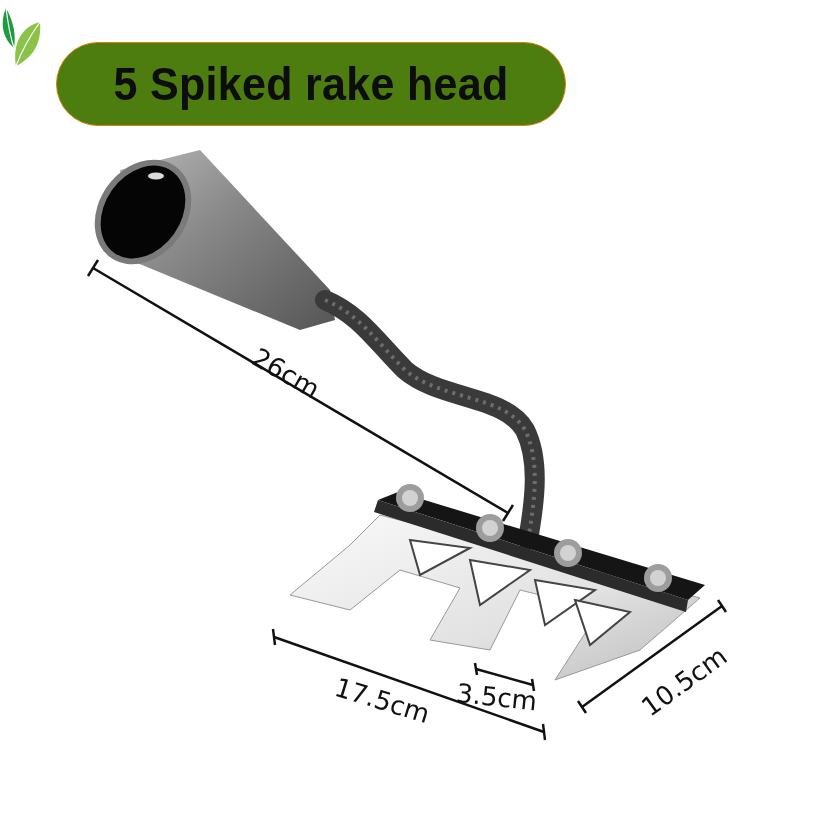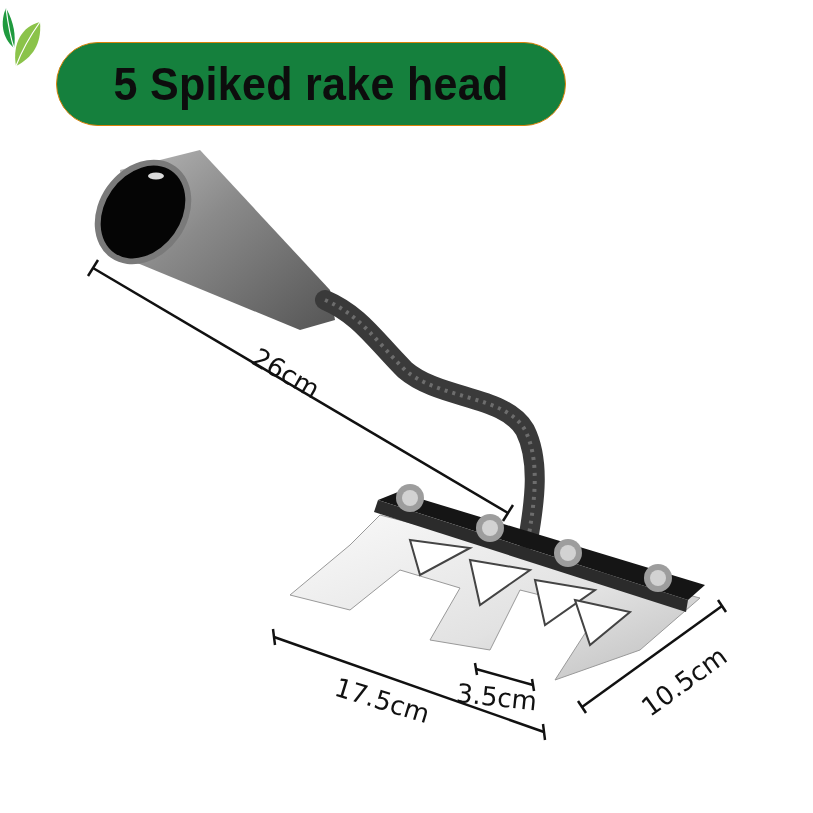--- a/index.html
+++ b/index.html
@@ -1,20 +1,20 @@
 <!DOCTYPE html>
 <html><head>
   <meta charset="utf-8">
   <style>
     html, body { margin: 0; padding: 0; background: #ffffff; }
     body { width: 813px; height: 813px; position: relative; overflow: hidden; font-family: "Liberation Sans", sans-serif; }
     .logo { position: absolute; left: 0; top: 4px; width: 48px; height: 68px; }
     .badge {
       position: absolute; left: 56px; top: 42px; width: 510px; height: 84px;
-      background: #15803d; border-radius: 42px;
+      background: #4d7c0f; border-radius: 42px;
       border: 1px solid #d9820a; box-sizing: border-box;
       display: flex; align-items: center; justify-content: center;
     }
     .badge-text {
       font-family: "Liberation Sans", sans-serif; font-weight: bold;
       font-size: 43px; color: #0d0d0d; letter-spacing: 0.3px;
       transform: scaleY(1.08);
     }
     .illustration { position: absolute; left: 0; top: 0; width: 813px; height: 813px; }
     .dim-label {

